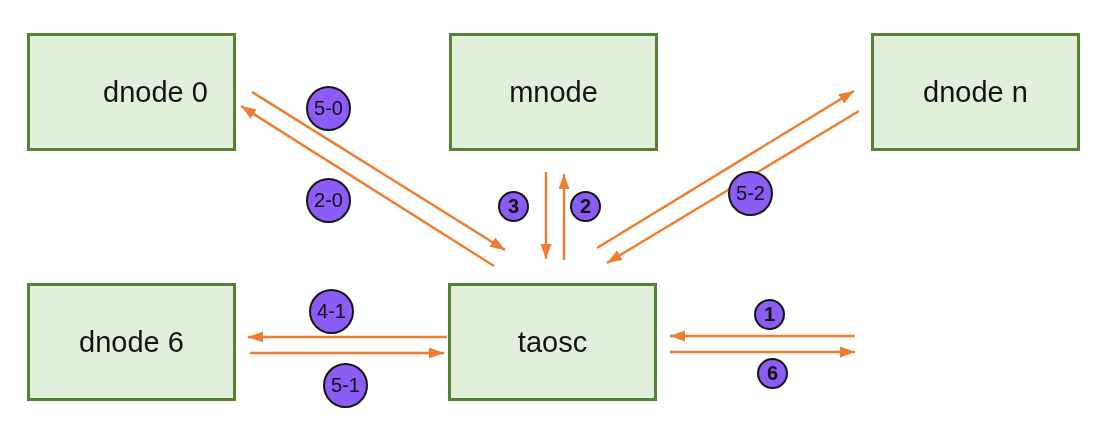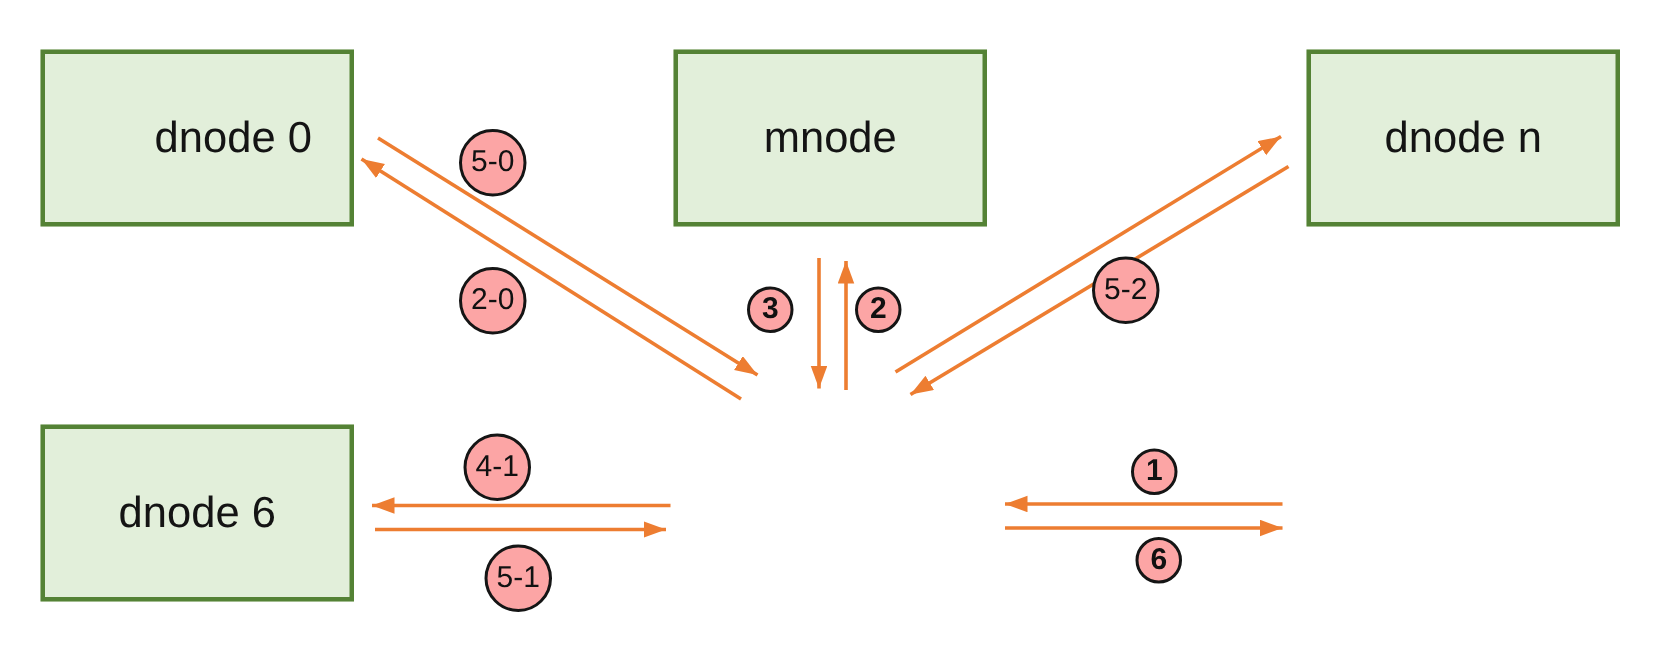--- a/index.html
+++ b/index.html
@@ -32,21 +32,21 @@
     display: flex;
     align-items: center;
     justify-content: center;
   }
   .node-label {
     font-size: 29px;
     color: #141414;
   }
   .badge {
     position: absolute;
-    background: #fca5a5;
+    background: #8b5cf6;
     border-radius: 50%;
     box-sizing: border-box;
     display: flex;
     align-items: center;
     justify-content: center;
     color: #111111;
   }
   .badge-lg {
     width: 45px;
     height: 45px;
@@ -109,20 +109,23 @@
   </div>
   <div class="node pos-mnode">
     <span class="node-label">mnode</span>
   </div>
   <div class="node pos-dnoden">
     <span class="node-label">dnode n</span>
   </div>
   <div class="node pos-dnode1">
     <span class="node-label">dnode 6</span>
   </div>
+  <div class="node pos-taosc">
+    <span class="node-label">taosc</span>
+  </div>
 
   <div class="badge badge-lg pos-b50">
     <span>5-0</span>
   </div>
   <div class="badge badge-lg pos-b40">
     <span>2-0</span>
   </div>
   <div class="badge badge-sm pos-b3">
     <span>3</span>
   </div>

